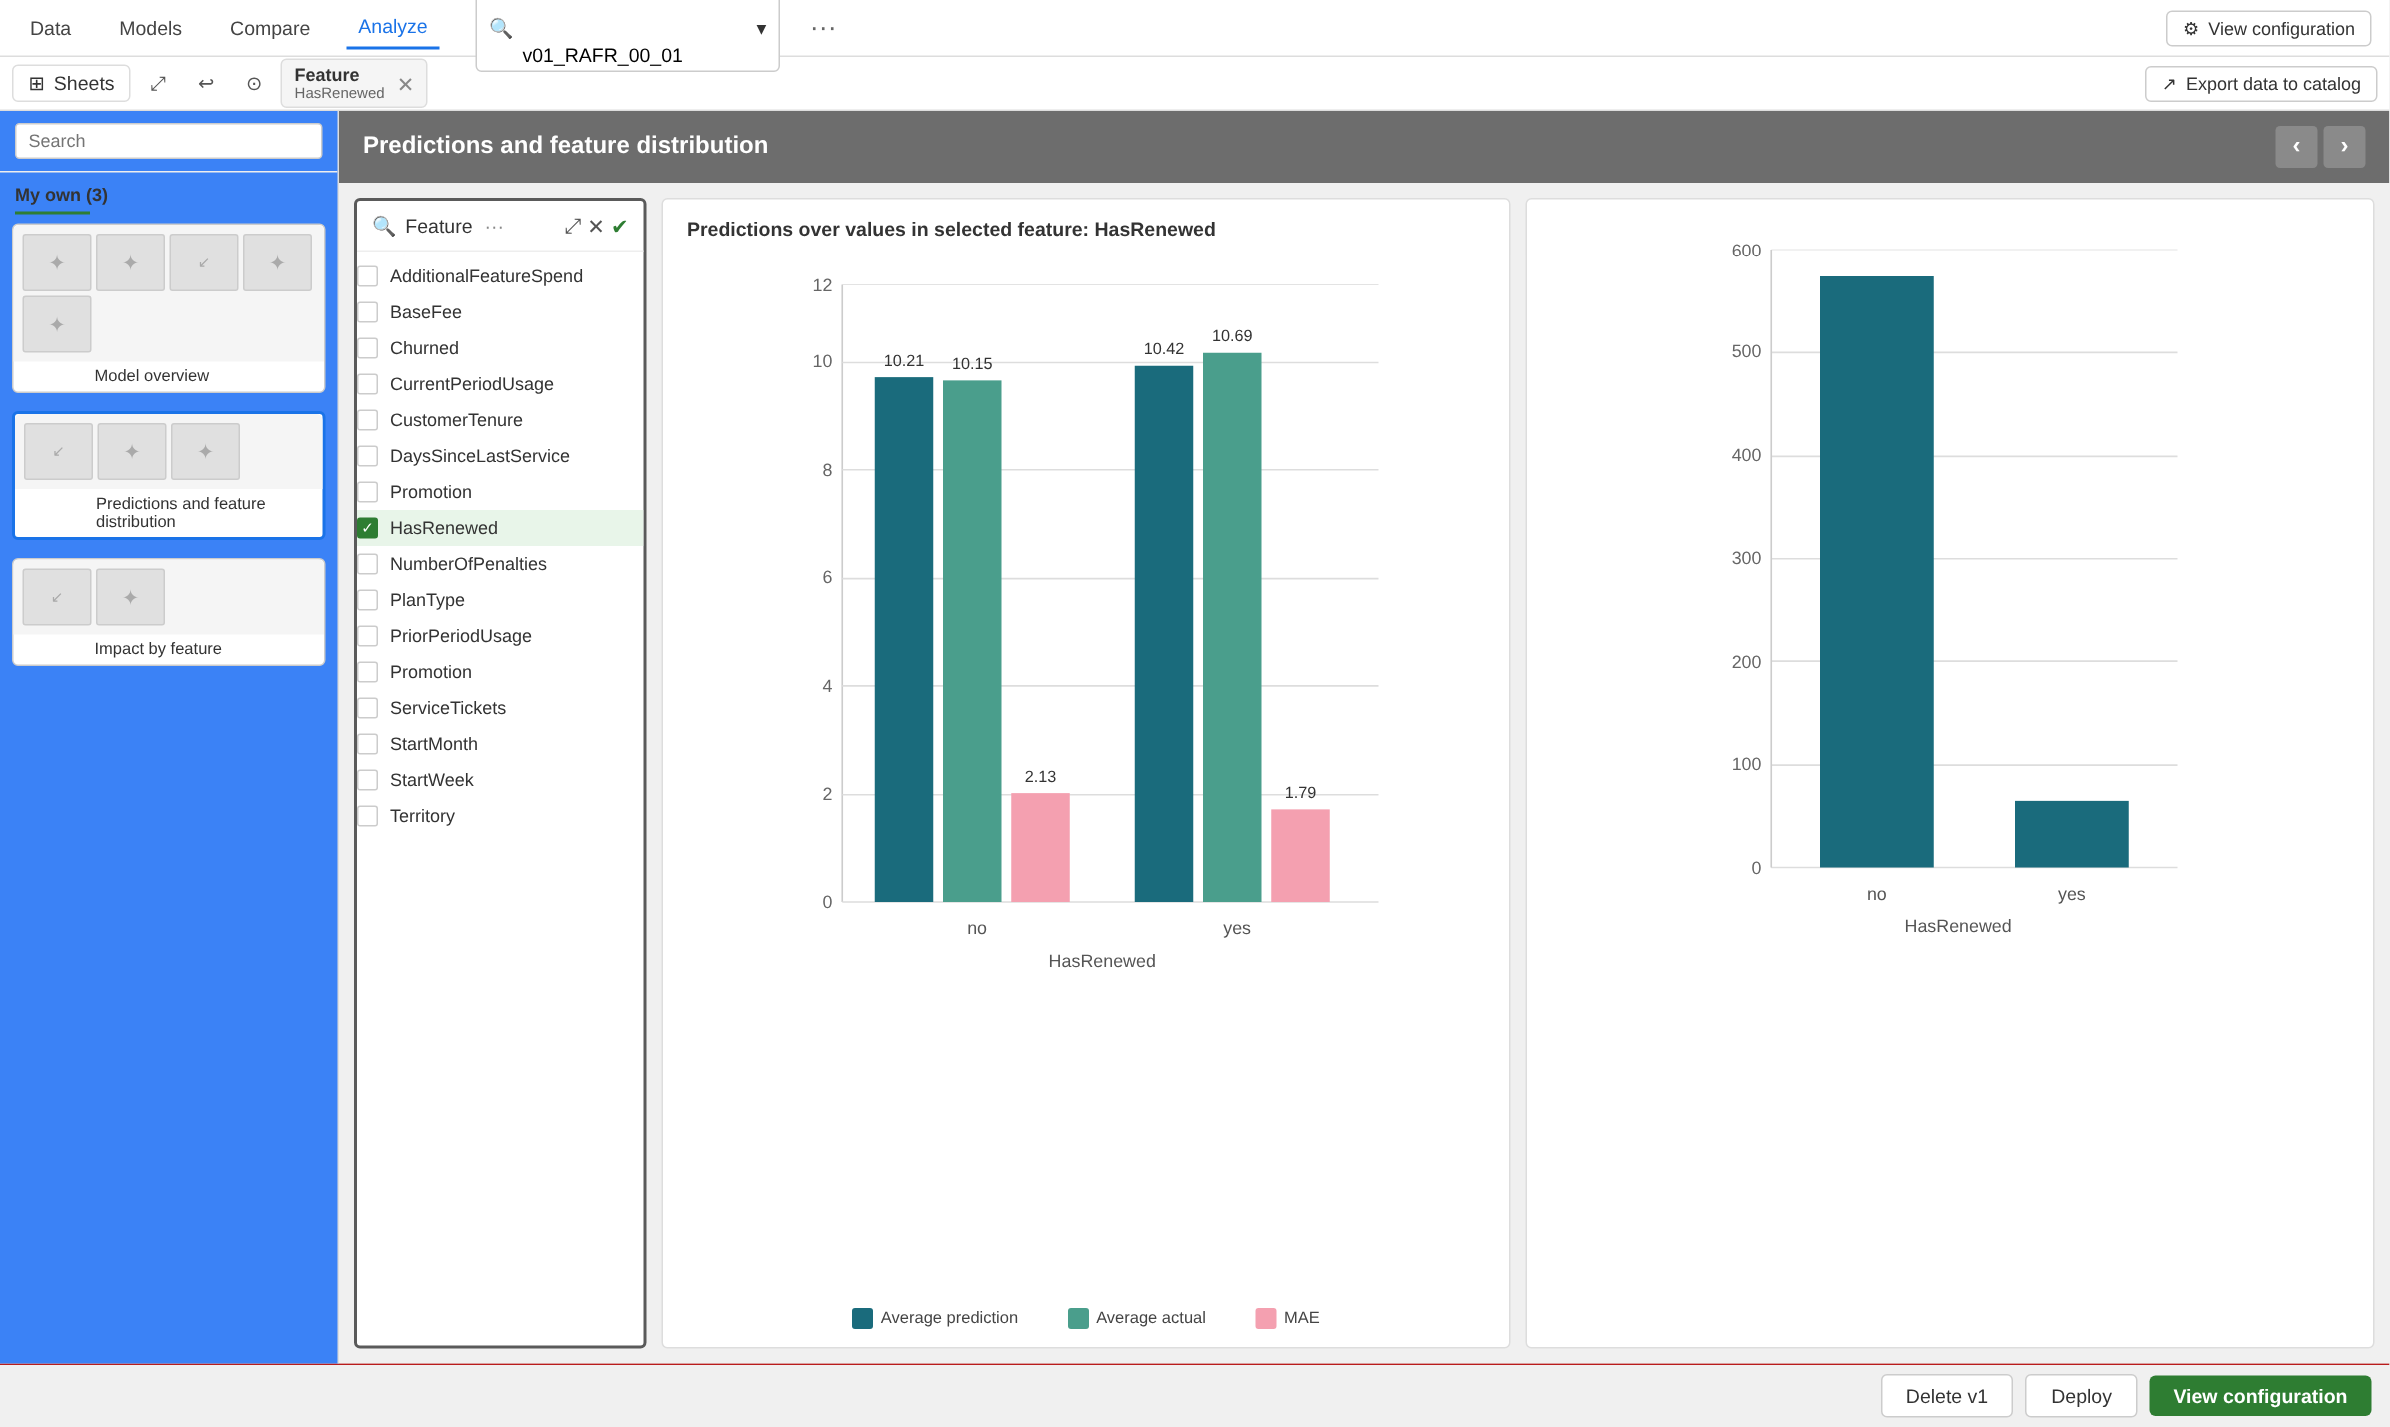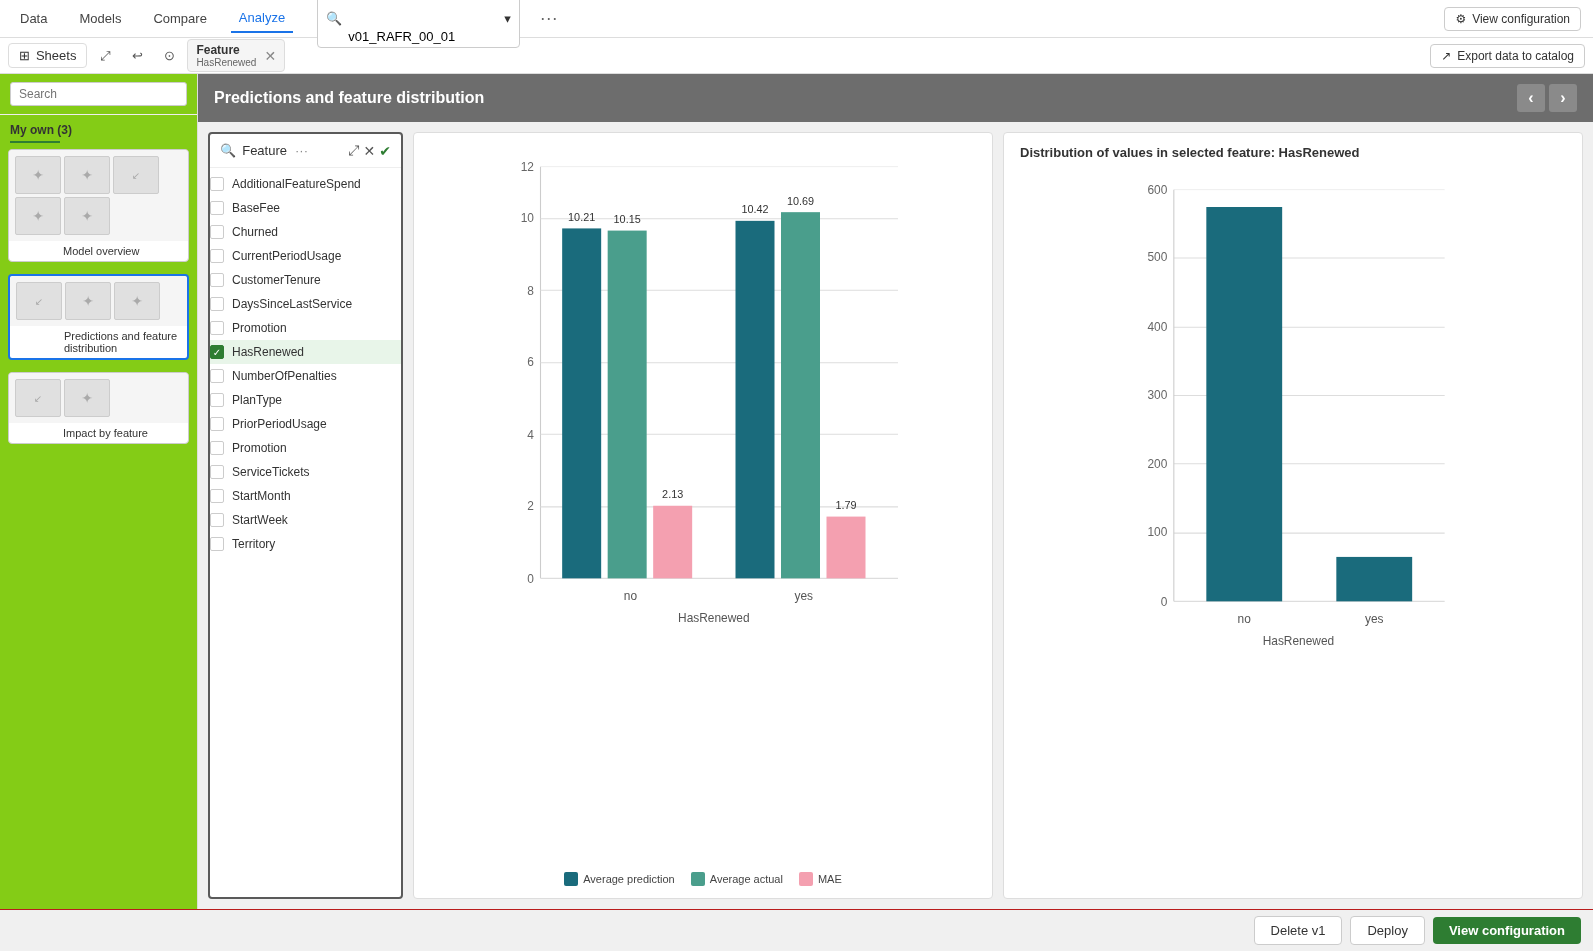--- a/index.html
+++ b/index.html
@@ -58,21 +58,21 @@
       font-size: 12px; background: #fff;
     }
 
     
     .main-layout {
       display: flex; height: calc(951px - 38px - 36px - 42px);
     }
 
     
     .sidebar {
-      width: 198px; background: #84cc16; border-right: 1px solid #ddd;
+      width: 226px; background: #3b82f6; border-right: 1px solid #ddd;
       display: flex; flex-direction: column; overflow: hidden;
     }
     .sidebar-search {
       display: flex; align-items: center; gap: 6px; padding: 8px 10px;
       border-bottom: 1px solid #eee;
     }
     .sidebar-search input {
       border: 1px solid #ccc; border-radius: 3px; padding: 4px 8px;
       font-size: 12px; width: 100%; outline: none;
     }
@@ -172,21 +172,21 @@
       padding: 6px 16px; border: 1px solid #ccc; border-radius: 4px;
       background: #fff; cursor: pointer; font-size: 13px; color: #333;
     }
     .view-config-btn2 {
       padding: 6px 16px; border: none; border-radius: 4px;
       background: #2e7d32; cursor: pointer; font-size: 13px; color: #fff; font-weight: 600;
     }
 
     
     .legend {
-      display: flex; gap: 16px; margin-top: 24px; align-items: center; justify-content: center;
+      display: flex; gap: 33px; margin-top: 24px; align-items: center; justify-content: center;
     }
     .legend-item { display: flex; align-items: center; gap: 5px; font-size: 11px; color: #444; }
     .legend-box { width: 14px; height: 14px; border-radius: 2px; }
   </style>
 </head>
 <body>
 
 <div class="top-nav">
   <span class="nav-item">Data</span>
   <span class="nav-item">Models</span>
@@ -360,20 +360,21 @@
               <span>StartWeek</span>
             </div>
             <div class="feature-item">
               <div class="feature-checkbox"></div>
               <span>Territory</span>
             </div>
           </div>
       </div>
 
       <div class="chart-panel">
+        <div class="chart-title">Predictions over values in selected feature: HasRenewed</div>
         <div class="chart-area">
           <svg width="100%" height="520" viewBox="0 0 400 480">
 
             <line x1="50" y1="20" x2="50" y2="400" stroke="#ccc" stroke-width="1"></line>
 
             <line x1="50" y1="400" x2="380" y2="400" stroke="#ddd" stroke-width="1"></line>
             <line x1="50" y1="334" x2="380" y2="334" stroke="#ddd" stroke-width="1"></line>
             <line x1="50" y1="267" x2="380" y2="267" stroke="#ddd" stroke-width="1"></line>
             <line x1="50" y1="201" x2="380" y2="201" stroke="#ddd" stroke-width="1"></line>
             <line x1="50" y1="134" x2="380" y2="134" stroke="#ddd" stroke-width="1"></line>
@@ -423,21 +424,20 @@
             <span>Average actual</span>
           </div>
           <div class="legend-item">
             <div class="legend-box" style="background:#f4a0b0;"></div>
             <span>MAE</span>
           </div>
         </div>
       </div>
 
       <div class="chart-panel">
-        <div class="chart-title">Distribution of values in selected feature: HasRenewed</div>
         <div class="chart-area">
           <svg width="100%" height="520" viewBox="0 0 320 480">
 
             <line x1="50" y1="20" x2="300" y2="20" stroke="#ddd" stroke-width="0.5"></line>
             <line x1="50" y1="83" x2="300" y2="83" stroke="#ddd" stroke-width="1"></line>
             <line x1="50" y1="147" x2="300" y2="147" stroke="#ddd" stroke-width="1"></line>
             <line x1="50" y1="210" x2="300" y2="210" stroke="#ddd" stroke-width="1"></line>
             <line x1="50" y1="273" x2="300" y2="273" stroke="#ddd" stroke-width="1"></line>
             <line x1="50" y1="337" x2="300" y2="337" stroke="#ddd" stroke-width="1"></line>
             <line x1="50" y1="400" x2="300" y2="400" stroke="#ddd" stroke-width="1"></line>

